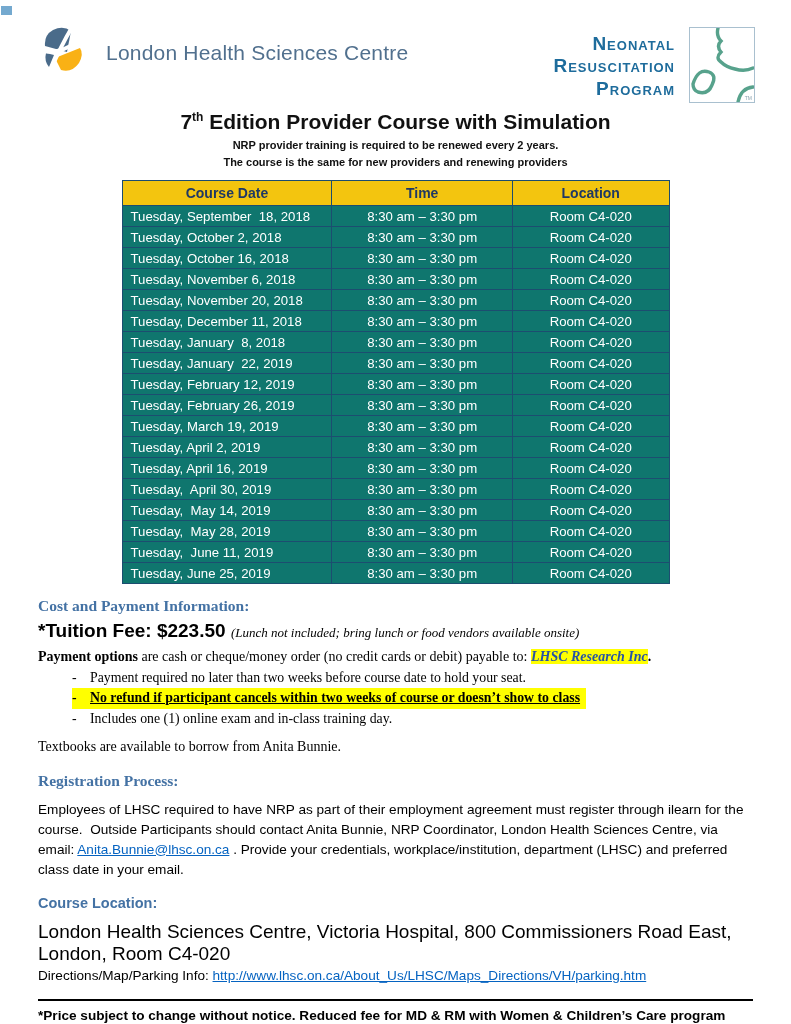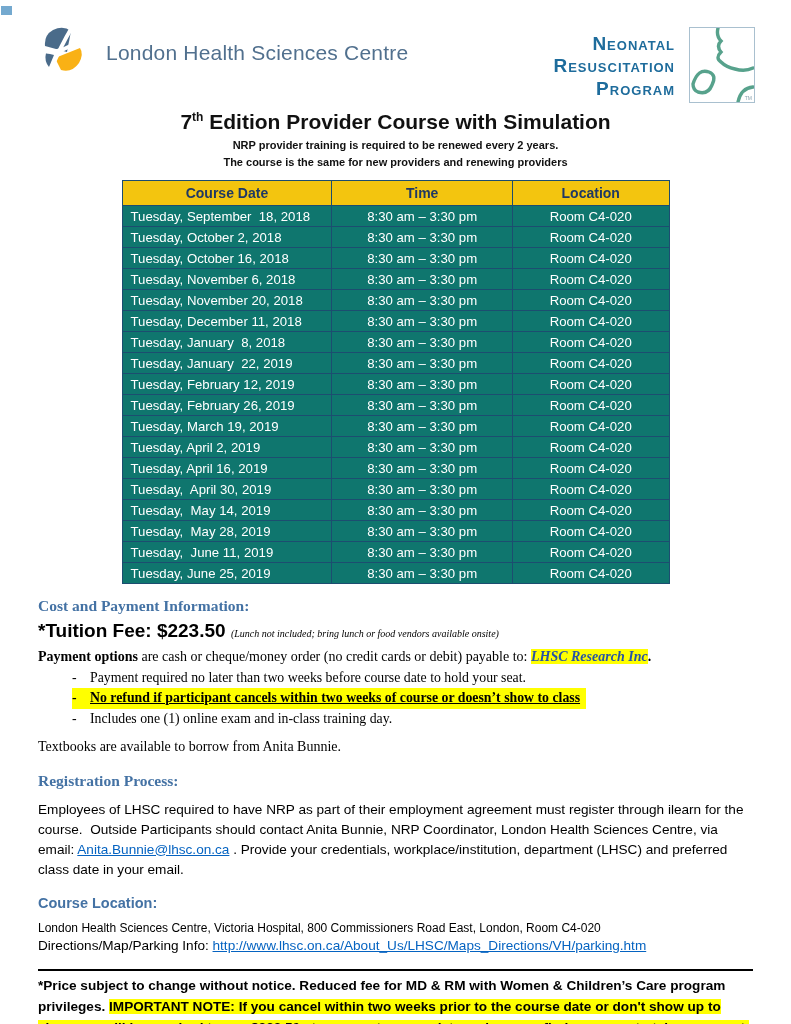--- a/index.html
+++ b/index.html
@@ -76,21 +76,21 @@
   .content { padding:0 38px; }
   .sect-heading-serif {
     font-family:"Liberation Serif", serif;
     font-weight:bold; color:#4472a4; font-size:15.5px;
   }
   .sect-heading-sans { font-weight:bold; color:#4472a4; font-size:14.5px; }
   .cost-heading { margin-top:13px; }
   .line { font-size:13.5px; line-height:1.5; }
   .tuition-line { margin-top:2px; }
   .tuition-bold { font-weight:bold; font-size:19px; }
-  .tuition-italic { font-family:"Liberation Serif", serif; font-style:italic; font-size:10px; }
+  .tuition-italic { font-family:"Liberation Serif", serif; font-style:italic; font-size:13px; }
   .payment-line { font-family:"Liberation Serif", serif; font-size:14px; }
   .payment-bold { font-weight:bold; }
   .lhsc-research {
     background:#ffff00; color:#2653a6;
     font-weight:bold; font-style:italic;
   }
   .payment-period { font-weight:bold; }
   ul.dash-list { list-style:none; margin:1px 0 0 0; padding-left:34px; }
   ul.dash-list li {
     font-family:"Liberation Serif", serif;
@@ -99,21 +99,21 @@
   ul.dash-list li::before { content:"-"; display:inline-block; width:18px; }
   li.hl-bullet { background:#ffff00; width:fit-content; font-weight:bold; padding-right:6px; }
   li.hl-bullet .b-text { text-decoration:underline; }
   .textbooks { margin-top:9px; font-family:"Liberation Serif", serif; font-size:14px; }
 
   .reg-heading { margin-top:17px; }
   .reg-para { margin-top:10px; font-size:13.6px; line-height:1.47; white-space:pre-wrap; }
   a.doc-link { color:#0563c1; text-decoration:underline; cursor:pointer; }
 
   .loc-heading { margin-top:15px; }
-  .loc-line1 { margin-top:10px; font-size:12px; }
+  .loc-line1 { margin-top:10px; font-size:19px; }
   .loc-line2 { margin-top:3px; font-size:13.6px; }
 
   .rule { border:none; border-top:2px solid #000; margin:16px 0 4px 0; }
   .footer-para { font-size:13.6px; font-weight:bold; line-height:1.55; }
   .footer-hl { background:#ffff00; }
 </style>
 </head>
 <body>
 
 <div class="page">

